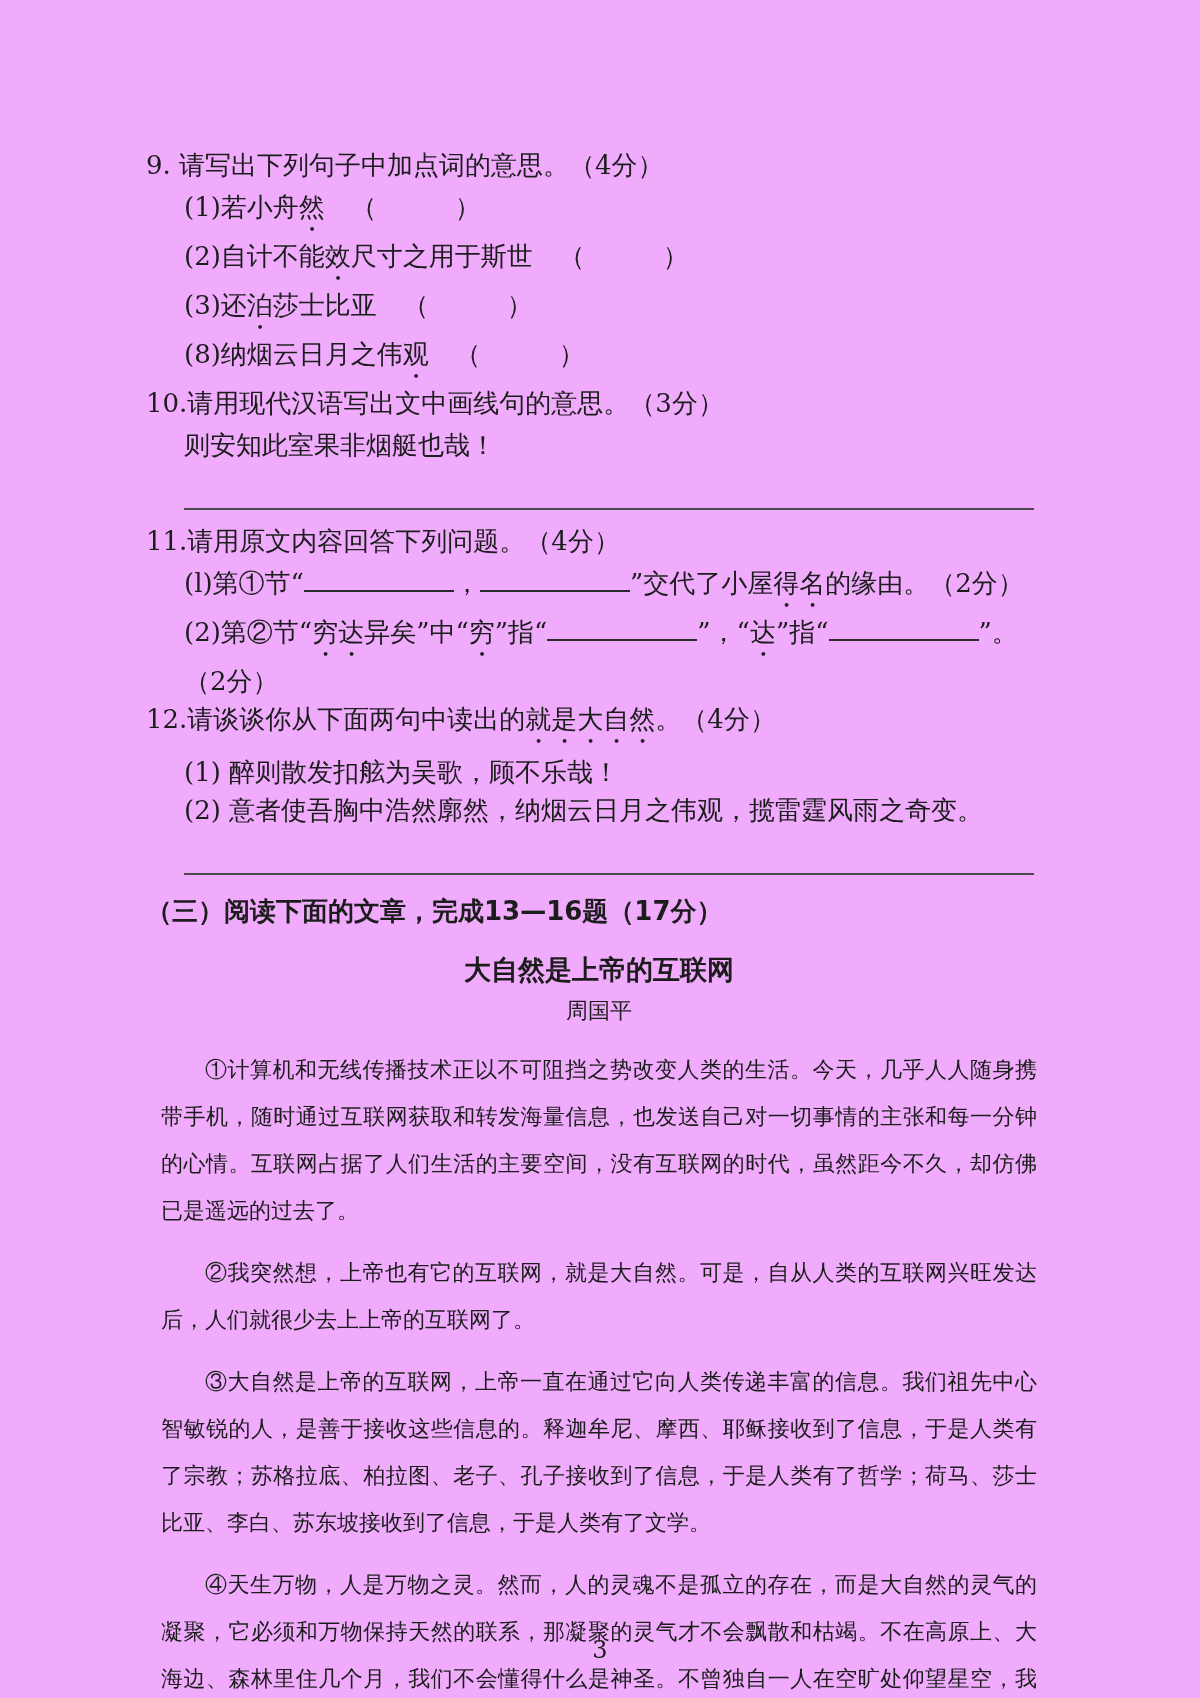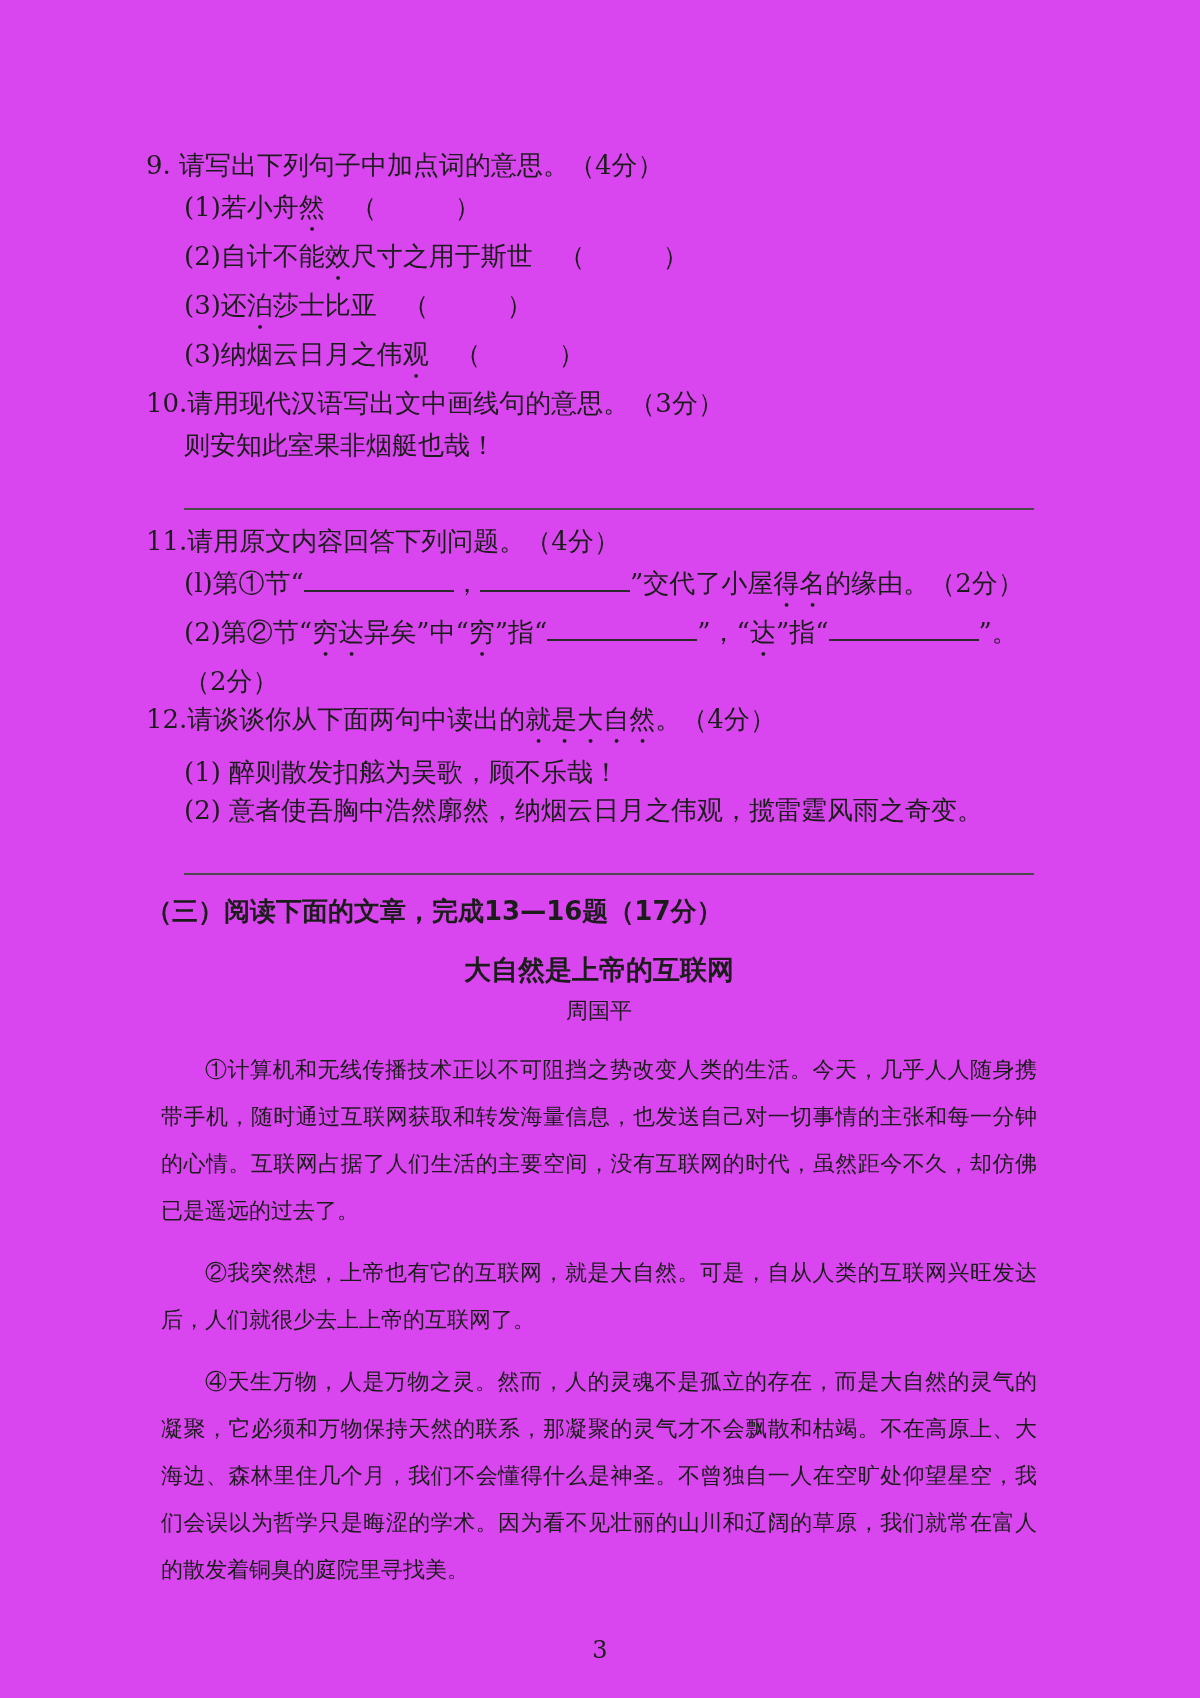--- a/index.html
+++ b/index.html
@@ -2,21 +2,21 @@
 <html><head>
 <meta charset="utf-8">
 <style>
   * { box-sizing: border-box; }
   html, body { margin: 0; padding: 0; background: #e8e8e8; }
   .page {
     position: relative;
     width: 1200px;
     height: 1698px;
     margin: 0 auto;
-    background: #d946ef;
+    background: #f0abfc;
     font-family: "DejaVu Serif", "Liberation Serif", serif;
     color: #1c1c1c;
     overflow: hidden;
   }
   .content { padding: 146px 148px 0 146px; }
 
   .line { font-size: 26px; line-height: 38px; margin: 0; }
   .indent1 { padding-left: 38px; }
   .mt-sm { margin-top: 4px; }
 
@@ -91,21 +91,21 @@
   <div class="content">
 
     <div class="line">9.  请写出下列句子中加点词的意思。（4分）</div>
 
     <div class="line indent1 mt-sm"><span>(1)若小舟</span><span class="emdot">然</span><span></span><span class="tab"></span><span>（</span><span class="gap"></span><span>）</span></div>
 
     <div class="line indent1"><span>(2)自计不能</span><span class="emdot">效</span><span>尺寸之用于斯世</span><span class="tab"></span><span>（</span><span class="gap"></span><span>）</span></div>
 
     <div class="line indent1"><span>(3)还</span><span class="emdot">泊</span><span>莎士比亚</span><span class="tab"></span><span>（</span><span class="gap"></span><span>）</span></div>
 
-    <div class="line indent1"><span>(3)纳烟云日月之伟</span><span class="emdot">观</span><span></span><span class="tab"></span><span>（</span><span class="gap"></span><span>）</span></div>
+    <div class="line indent1"><span>(8)纳烟云日月之伟</span><span class="emdot">观</span><span></span><span class="tab"></span><span>（</span><span class="gap"></span><span>）</span></div>
 
     <div class="line">10.请用现代汉语写出文中画线句的意思。（3分）</div>
     <div class="line indent1 mt-sm">则安知此室果非烟艇也哉！</div>
     <div class="answer-line"></div>
 
     <div class="line">11.请用原文内容回答下列问题。（4分）</div>
 
     <div class="line indent1 mt-sm"><span>(l)第①节“</span><span class="blank"></span><span>，</span><span class="blank"></span><span>”交代了小屋</span><span class="emdot">得名</span><span>的缘由。（2分）</span></div>
 
     <div class="line indent1"><span>(2)第②节“</span><span class="emdot">穷达</span><span>异矣”中“</span><span class="emdot">穷</span><span>”指“</span><span class="blank"></span><span>”，“</span><span class="emdot">达</span><span>”指“</span><span class="blank"></span><span>”。（2分）</span></div>
@@ -115,20 +115,21 @@
     <div class="line indent1">(2) 意者使吾胸中浩然廓然，纳烟云日月之伟观，揽雷霆风雨之奇变。</div>
     <div class="answer-line"></div>
 
     <div class="section-heading">（三）阅读下面的文章，完成13—16题（17分）</div>
     <div class="article-title">大自然是上帝的互联网</div>
     <div class="article-author">周国平</div>
 
     <div class="article">
       <p>①计算机和无线传播技术正以不可阻挡之势改变人类的生活。今天，几乎人人随身携带手机，随时通过互联网获取和转发海量信息，也发送自己对一切事情的主张和每一分钟的心情。互联网占据了人们生活的主要空间，没有互联网的时代，虽然距今不久，却仿佛已是遥远的过去了。</p>
       <p>②我突然想，上帝也有它的互联网，就是大自然。可是，自从人类的互联网兴旺发达后，人们就很少去上上帝的互联网了。</p>
+      <p>③大自然是上帝的互联网，上帝一直在通过它向人类传递丰富的信息。我们祖先中心智敏锐的人，是善于接收这些信息的。释迦牟尼、摩西、耶稣接收到了信息，于是人类有了宗教；苏格拉底、柏拉图、老子、孔子接收到了信息，于是人类有了哲学；荷马、莎士比亚、李白、苏东坡接收到了信息，于是人类有了文学。</p>
       <p>④天生万物，人是万物之灵。然而，人的灵魂不是孤立的存在，而是大自然的灵气的凝聚，它必须和万物保持天然的联系，那凝聚的灵气才不会飘散和枯竭。不在高原上、大海边、森林里住几个月，我们不会懂得什么是神圣。不曾独自一人在空旷处仰望星空，我们会误以为哲学只是晦涩的学术。因为看不见壮丽的山川和辽阔的草原，我们就常在富人的散发着铜臭的庭院里寻找美。</p>
 
     </div>
 
   </div>
 
   <div class="page-number">3</div>
 </div>
 
 </body></html>

